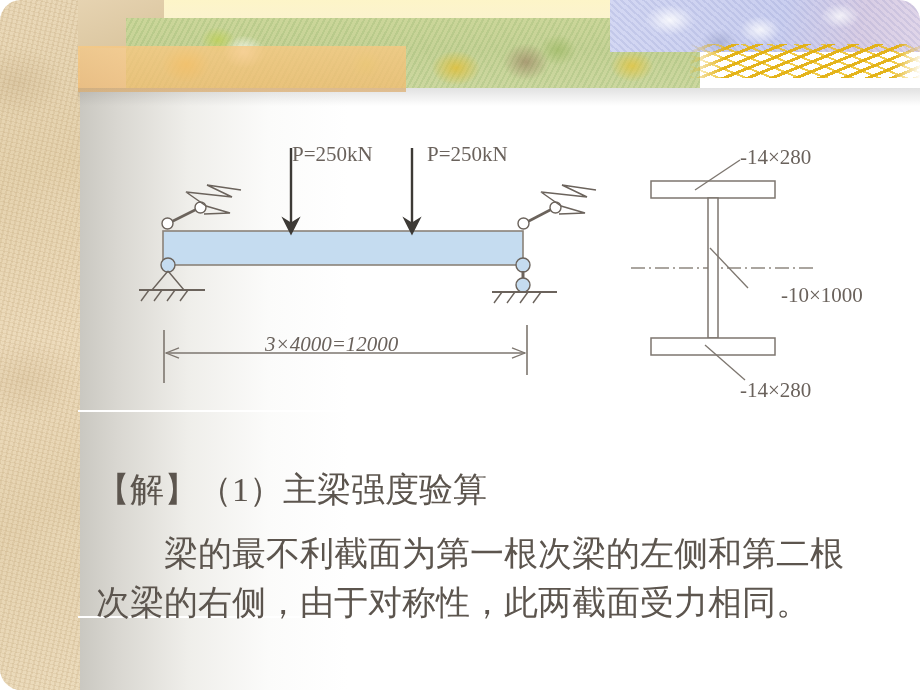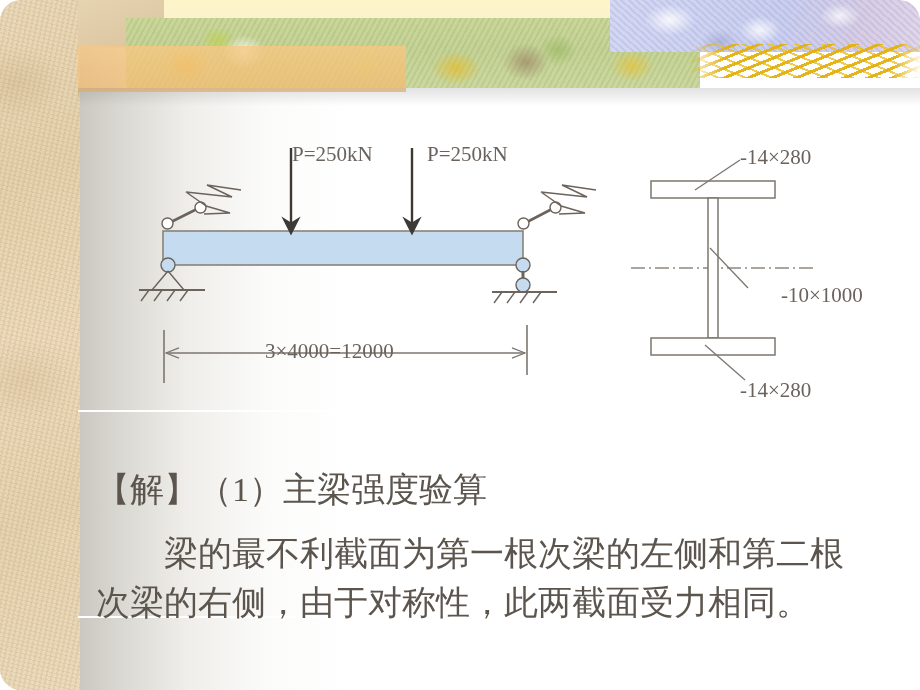--- a/index.html
+++ b/index.html
@@ -222,21 +222,21 @@
       <rect x="651" y="338" width="124" height="17" fill="#ffffff" stroke="#7d766f" stroke-width="1.5"></rect>
 
       <line x1="695" y1="190" x2="740" y2="160" stroke="#7d766f" stroke-width="1.3"></line>
       <line x1="710" y1="248" x2="748" y2="288" stroke="#7d766f" stroke-width="1.3"></line>
       <line x1="705" y1="345" x2="745" y2="380" stroke="#7d766f" stroke-width="1.3"></line>
     </g>
   </svg>
 
   <div class="dwg-label" style="left:292px; top:142px;">P=250kN</div>
   <div class="dwg-label" style="left:427px; top:142px;">P=250kN</div>
-  <div class="dwg-label" style="left:265px; top:339px;">3×4000=12000</div>
+  <div class="dwg-label" style="left:265px; top:332px;font-style:italic;">3×4000=12000</div>
 
   <div class="dwg-label" style="left:740px; top:145px;">-14×280</div>
   <div class="dwg-label" style="left:733px; top:283px;margin-left:48px;">-10×1000</div>
   <div class="dwg-label" style="left:740px; top:378px;">-14×280</div>
 
   <div class="body-text">
     <div class="p1">【解】（1）主梁强度验算</div>
     <div class="p2">梁的最不利截面为第一根次梁的左侧和第二根次梁的右侧，由于对称性，此两截面受力相同。</div>
   </div>
 

